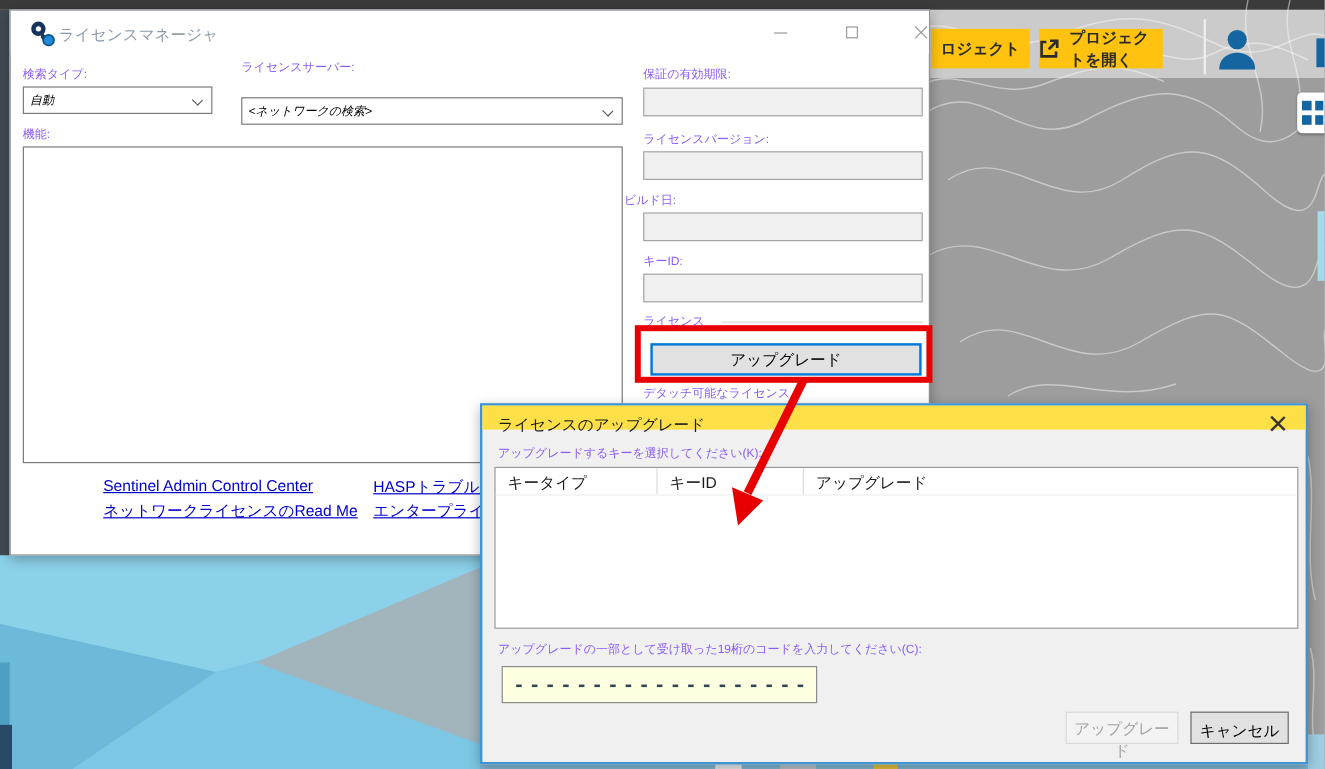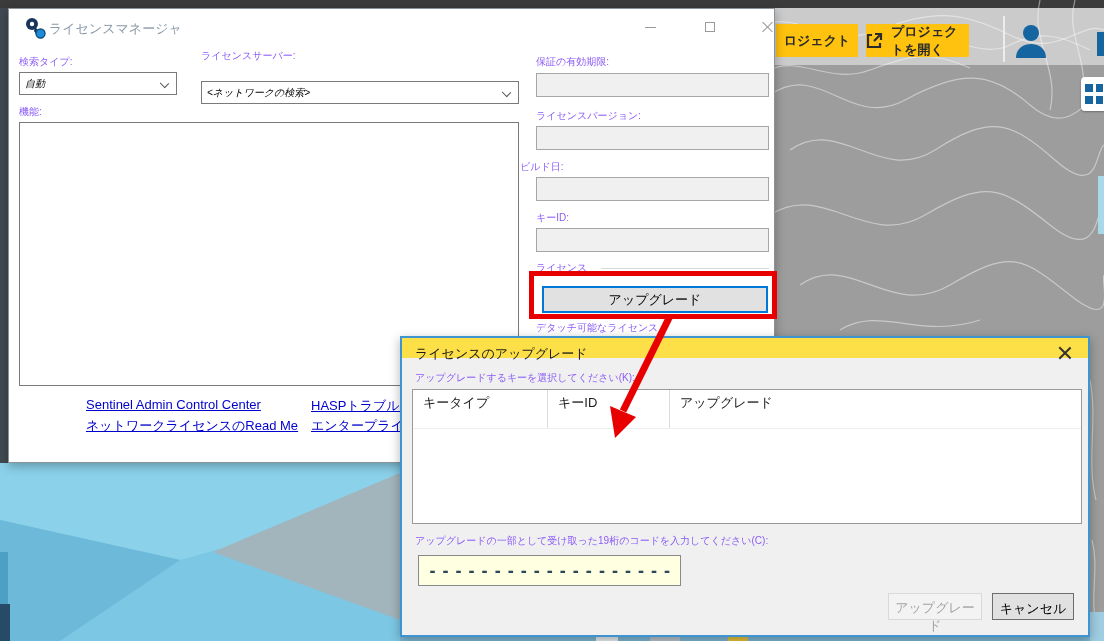--- a/index.html
+++ b/index.html
@@ -56,21 +56,21 @@
   .dlg2-titlebar { position:relative; height:20px; background:#fde047; }
   .dlg2-title { position:absolute; left:13px; top:7px; color:#1a1a1a; font-size:13px; }
   .dlg2-close { position:absolute; right:10px; top:3px; width:28px; height:22px; display:flex;
     align-items:center; justify-content:center; cursor:pointer; }
   .close2-glyph { position:relative; width:13px; height:13px; }
   .close2-glyph::before,.close2-glyph::after { content:""; position:absolute; left:6px; top:-1px;
     width:1.6px; height:16px; background:#333; }
   .close2-glyph::before { transform:rotate(45deg); } .close2-glyph::after { transform:rotate(-45deg); }
   .keytable { position:absolute; left:10px; top:51px; width:670px; height:135px; background:#fff;
     border:1px solid #999; }
-  .keytable .hdr { display:flex; height:39px; border-bottom:1px solid #eee; }
+  .keytable .hdr { display:flex; height:23px; border-bottom:1px solid #eee; }
   .keytable .hcell { padding:4px 0 0 10px; font-size:13px; color:#1a1a1a; border-right:1px solid #dcdcdc; }
   .hc1 { width:135px; } .hc2 { width:122px; } .hc3 { flex:1; border-right:none !important; }
   .code-input { position:absolute; left:16px; top:217px; width:263px; height:31px; background:#ffffe1;
     border:1px solid #8a8a8a; font-family:"DejaVu Sans Mono","Liberation Mono",monospace;
     font-size:15px; font-weight:bold; color:#2e4756; letter-spacing:4px; padding:6px 0 0 9px;
     white-space:nowrap; overflow:hidden; }
   .dlg2-btn { position:absolute; top:255px; height:27px; font-size:13px; text-align:center;
     padding-top:5px; font-family:inherit; }
   .btn-disabled { left:486px; width:94px; background:#f3f3f3; border:1px solid #d9d9d9; color:#a3a3a3; }
   .btn-cancel { left:590px; width:82px; background:#e1e1e1; border:1px solid #6d6d6d; color:#000; cursor:pointer;font-family:Liberation Mono, monospace; }

